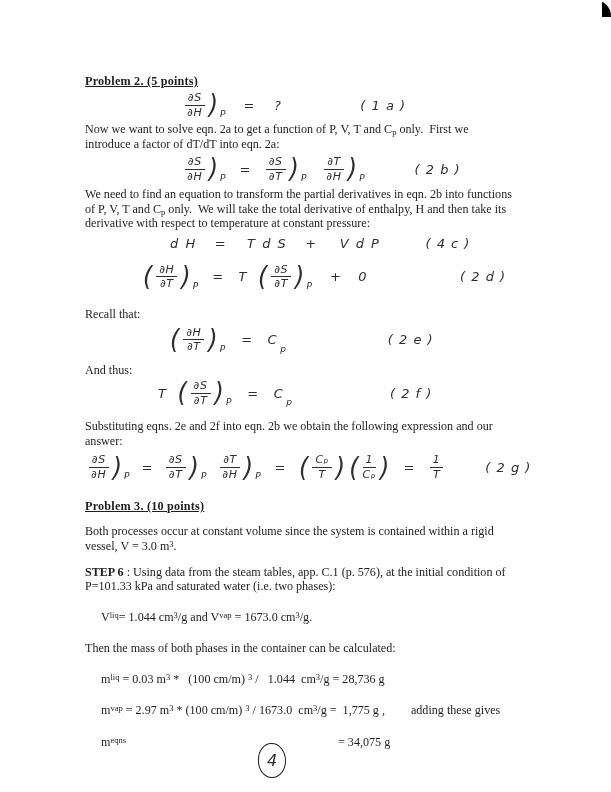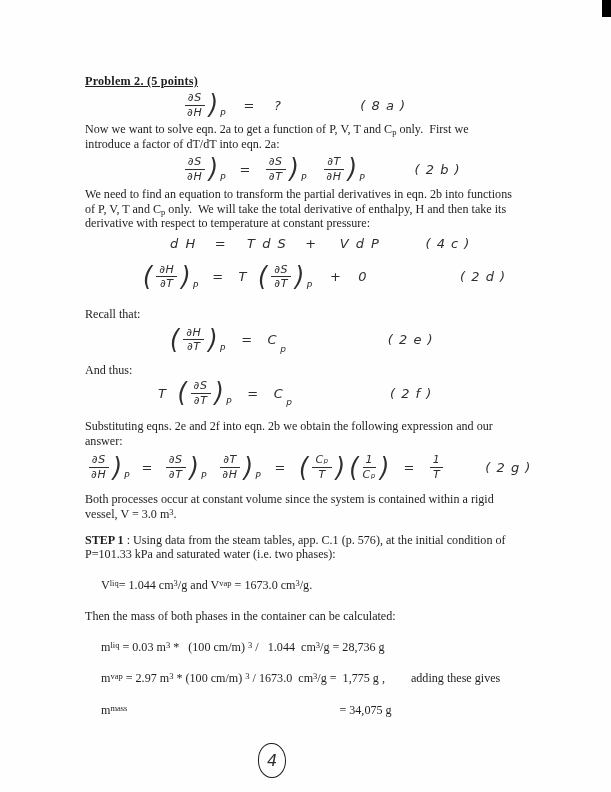--- a/index.html
+++ b/index.html
@@ -4,20 +4,21 @@
 <style>
   html, body { margin: 0; padding: 0; background: #ffffff; }
   .page {
     position: relative;
     width: 611px;
     height: 792px;
     background: #fefefe;
     overflow: hidden;
     font-family: "Liberation Serif", serif;
     color: #1e1e1e;
+    border-radius: 16px;
   }
   .corner-mark {
     position: absolute;
     top: 0; right: 0;
     width: 9px; height: 17px;
     background: #000;
   }
   .content {
     position: absolute;
     left: 85px; top: 74px;
@@ -120,21 +121,21 @@
             <span class="num">∂S</span>
             <span class="den">∂H</span>
           </span>
           <span class="paren">)</span>
           <span class="esub">P</span>
           <span class="hgap" style="display: inline-block; width: 10px;"></span>
           <span class="tok">=</span>
           <span class="hgap" style="display: inline-block; width: 10px;"></span>
           <span class="tok">?</span>
         </span>
-      <span class="eq-label hw" style="margin-left:78px">( 8 a )</span>
+      <span class="eq-label hw" style="margin-left:78px">( 1 a )</span>
     </div>
 
     <p class="para" style="margin-top:2px">Now we want to solve eqn. 2a to get a function of P, V, T and C<sub>p</sub> only.  First we
 introduce a factor of dT/dT into eqn. 2a:</p>
 
     <div class="eq-row" style="margin:3px 0 1px 100px">
       <span class="eq hw">
           <span class="frac">
             <span class="num">∂S</span>
             <span class="den">∂H</span>
@@ -297,31 +298,32 @@
           <span class="tok">=</span>
           <span class="hgap" style="display: inline-block; width: 6px;"></span>
           <span class="frac">
             <span class="num">1</span>
             <span class="den">T</span>
           </span>
         </span>
       <span class="eq-label hw" style="margin-left:42px">( 2 g )</span>
     </div>
 
+    <div class="heading" style="margin-top:17px">Problem 3. (10 points)</div>
 
     <p class="para" style="margin-top:10px">Both processes occur at constant volume since the system is contained within a rigid
 vessel, V = 3.0 m<sup>3</sup>.</p>
 
-    <p class="para" style="margin-top:11px"><b>STEP 1</b> : Using data from the steam tables, app. C.1 (p. 576), at the initial condition of
+    <p class="para" style="margin-top:11px"><b>STEP 6</b> : Using data from the steam tables, app. C.1 (p. 576), at the initial condition of
 P=101.33 kPa and saturated water (i.e. two phases):</p>
     <p class="calc">V<sup>liq</sup>= 1.044 cm<sup>3</sup>/g and V<sup>vap</sup> = 1673.0 cm<sup>3</sup>/g.</p>
 
     <p class="para" style="margin-top:1px">Then the mass of both phases in the container can be calculated:</p>
     <p class="calc">m<sup>liq</sup> = 0.03 m<sup>3</sup> *   (100 cm/m) <sup>3</sup> /   1.044  cm<sup>3</sup>/g = 28,736 g</p>
     <p class="calc"><span>m<sup>vap</sup> = 2.97 m<sup>3</sup> * (100 cm/m) <sup>3</sup> / 1673.0  cm<sup>3</sup>/g =  1,775 g ,</span><span class="hsp" style="width:26px"></span><span>adding these gives</span></p>
-    <p class="calc"><span>m<sup>mass</sup></span><span class="hsp" style="width:212px"></span><span>= 34,075 g</span></p>
+    <p class="calc"><span>m<sup>eqns</sup></span><span class="hsp" style="width:212px"></span><span>= 34,075 g</span></p>
 
   </div>
 
   <div class="page-circle">
     <span class="num4 hw">4</span>
   </div>
 </div>
 
 </body></html>

